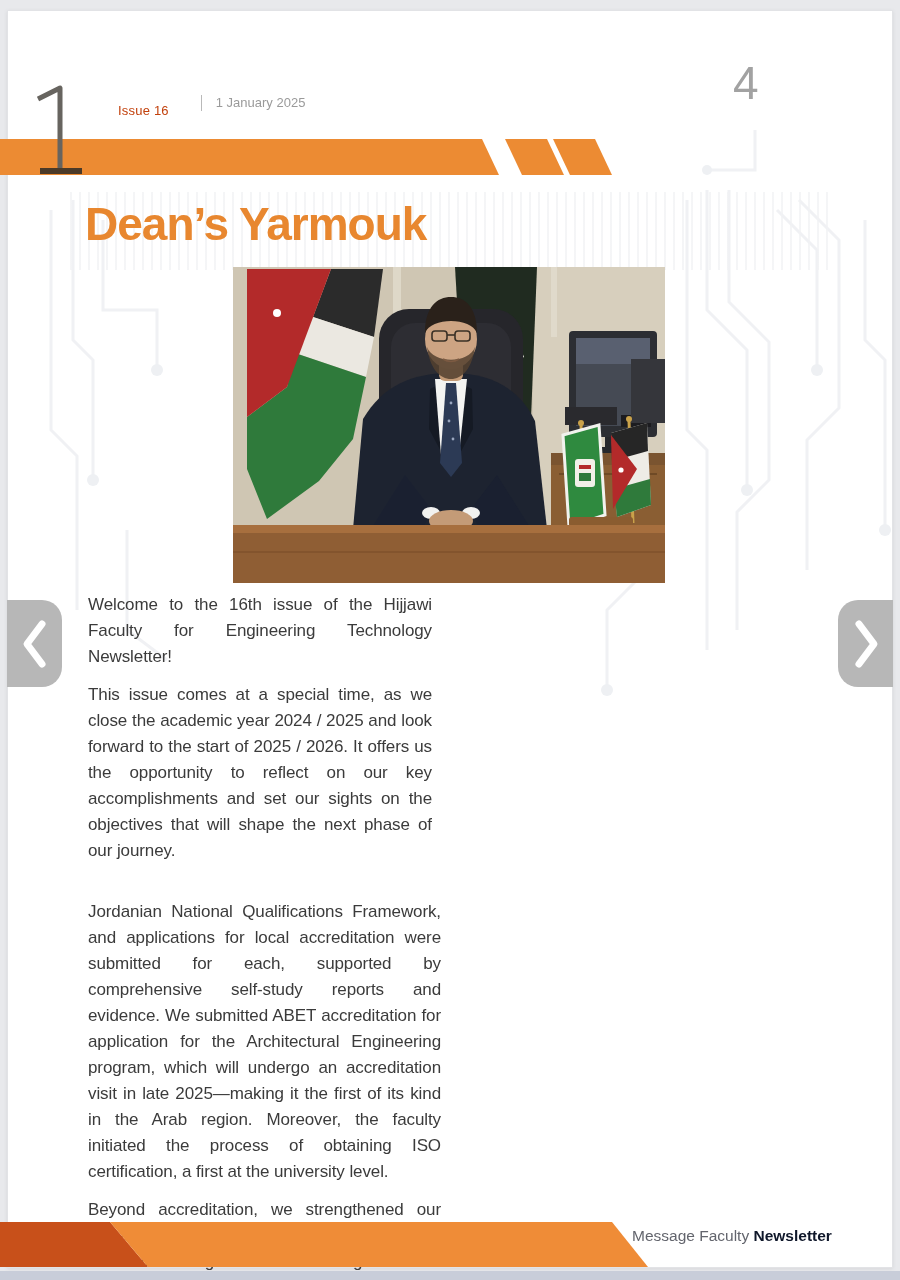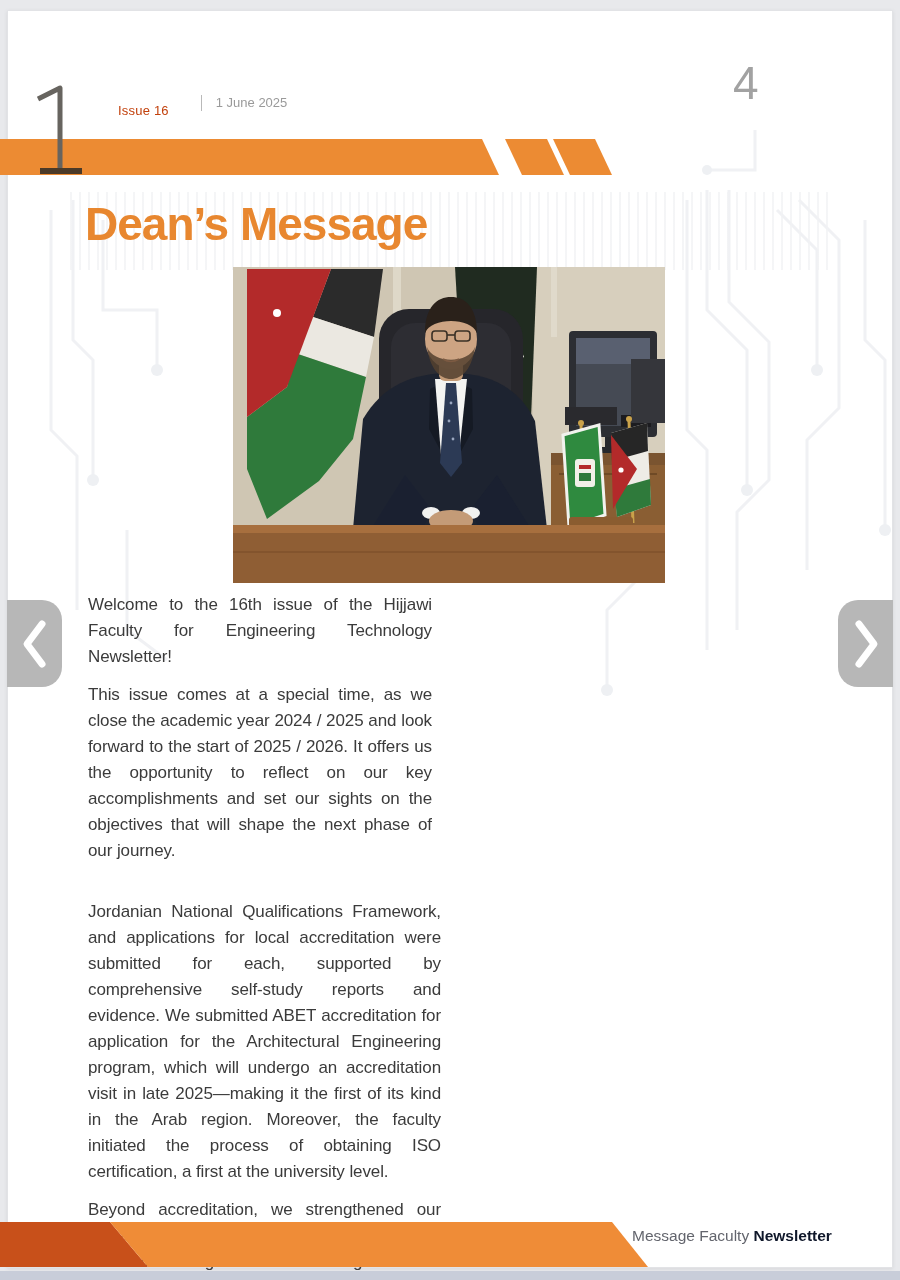--- a/index.html
+++ b/index.html
@@ -96,37 +96,37 @@
     <circle cx="700" cy="160" r="5"></circle>
     <circle cx="600" cy="680" r="6"></circle>
   </g>
 </svg>
 
 <div class="title-stripes"></div>
 
 <div class="header-meta">
   <span class="issue-label">Issue 16</span>
   <span class="meta-divider"></span>
-  <span class="date-label">1 June 2025</span>
+  <span class="date-label">1 January 2025</span>
 </div>
 
 <div class="corner-number">4</div>
 
 <svg class="banner" viewBox="0 0 900 36">
   <polygon points="0,0 482,0 499,36 0,36" fill="#ec8b33"></polygon>
   <polygon points="505,0 547,0 564,36 522,36" fill="#ec8b33"></polygon>
   <polygon points="553,0 595,0 612,36 570,36" fill="#ec8b33"></polygon>
 </svg>
 
 <svg class="bignum" width="70" height="100" viewBox="0 0 70 100" aria-label="1">
   <path d="M10 19 L32 8 L32 90" fill="none" stroke="#67645f" stroke-width="5" stroke-linejoin="round"></path>
   <path d="M12 91 L54 91" fill="none" stroke="#4b3a28" stroke-width="6"></path>
 </svg>
 
-<div class="page-title">Dean’s Message</div>
+<div class="page-title">Dean’s Yarmouk</div>
 
 <div class="photo-frame">
 <svg width="432" height="316" viewBox="0 0 432 316">
   <rect x="0" y="0" width="432" height="316" fill="#cfc6b3"></rect>
   <rect x="300" y="0" width="132" height="316" fill="#d7cfbd"></rect>
   <rect x="160" y="0" width="8" height="70" fill="#ded8c8"></rect>
   <rect x="318" y="0" width="6" height="70" fill="#e0dacb"></rect>
 
   <g>
     <polygon points="98,2 150,2 141,70 80,50" fill="#2b2b2b"></polygon>

